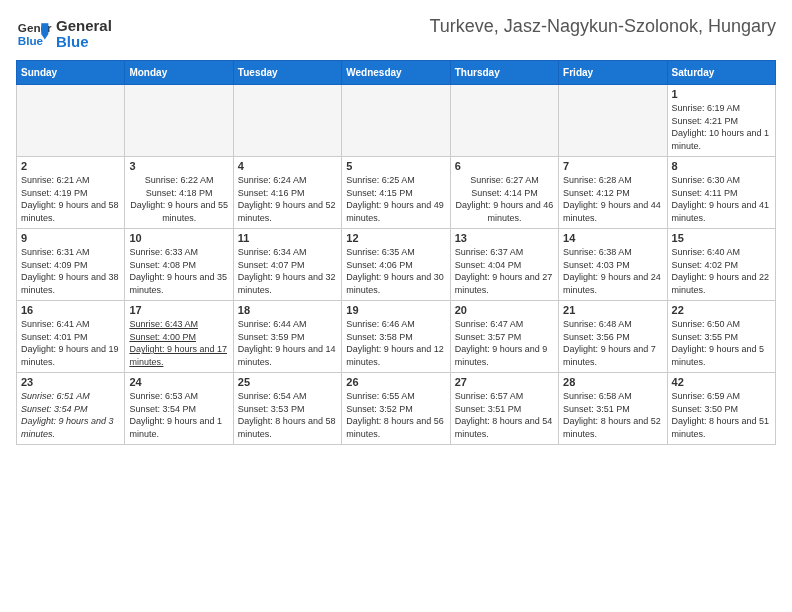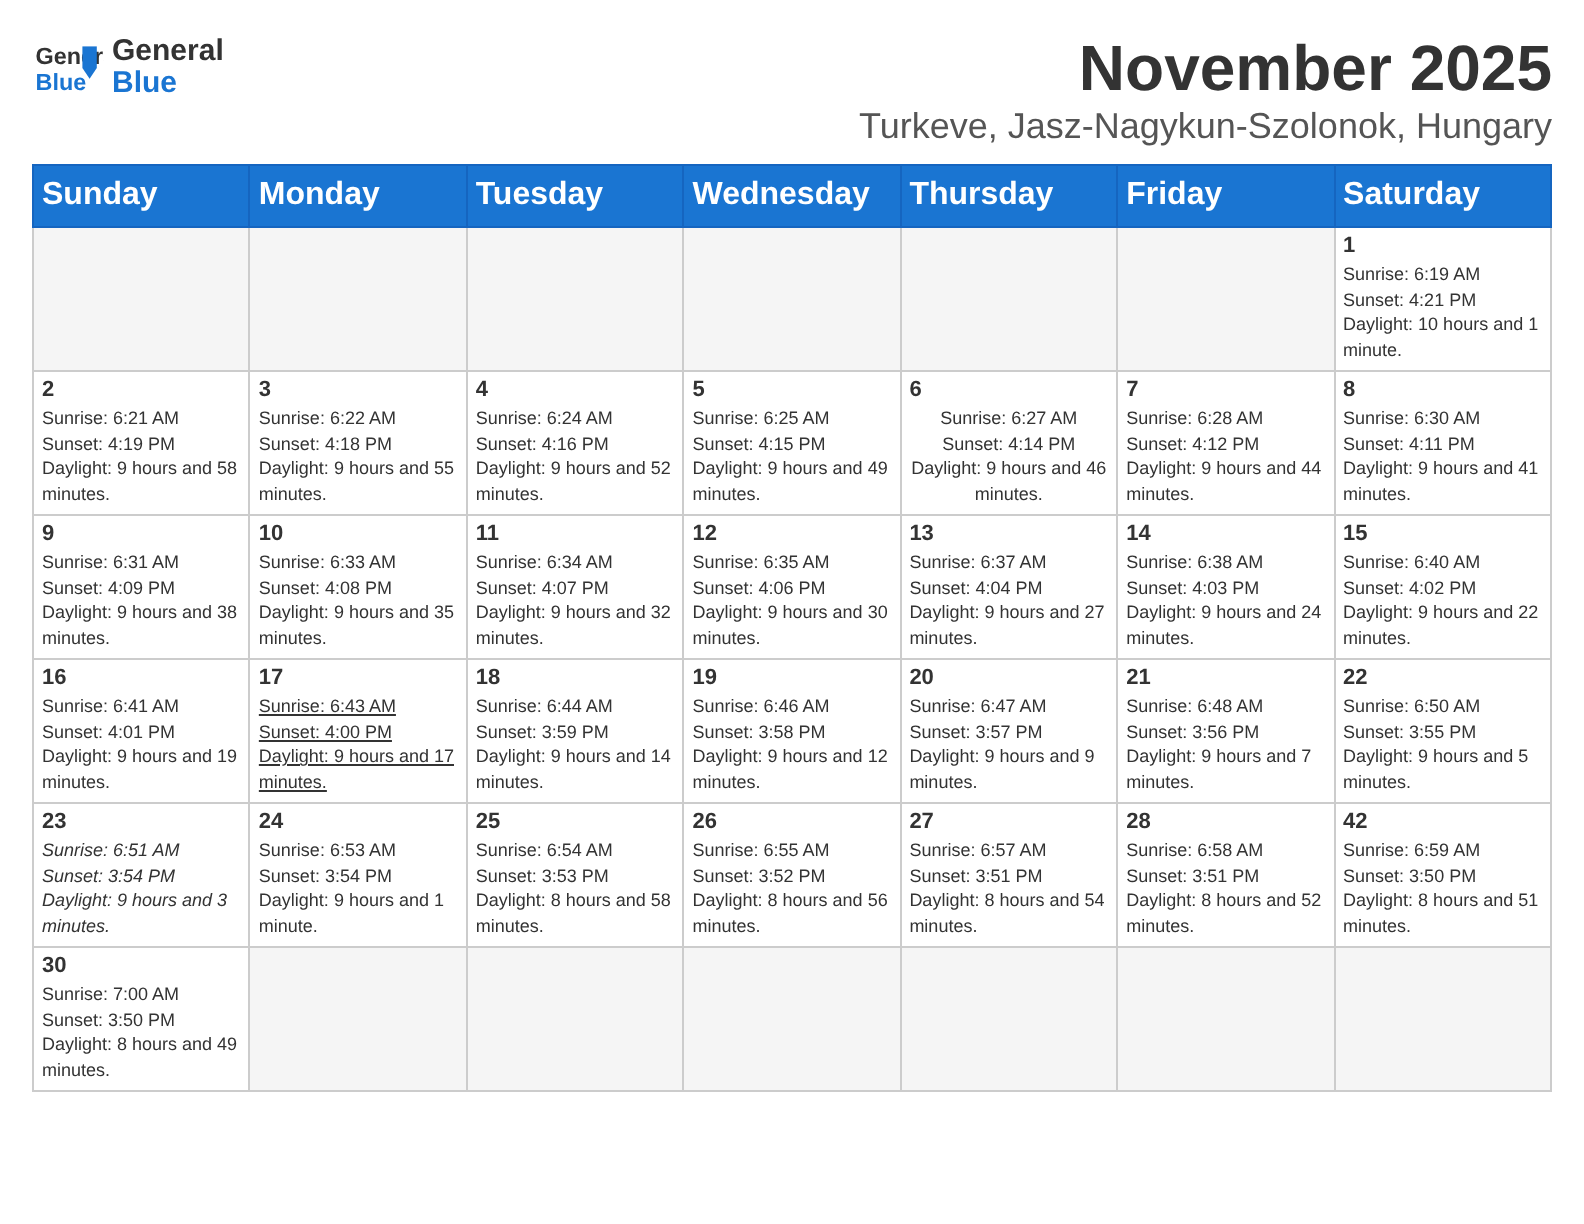--- a/index.html
+++ b/index.html
@@ -38,21 +38,21 @@
       color: #555;
     }
     table {
       width: 100%;
       border-collapse: collapse;
       table-layout: fixed;
     }
     thead tr th {
       background: #1a75d2;
       color: #fff;
-      font-size: 16px;
+      font-size: 10px;
       font-weight: bold;
       padding: 6px 4px;
       text-align: left;
       border: 1px solid #1565c0;
     }
     tbody tr td {
       border: 1px solid #ccc;
       vertical-align: top;
       padding: 3px 4px;
       font-size: 9.5px;
@@ -85,21 +85,20 @@
       <text x="2" y="32" font-size="13" font-weight="bold" fill="#1a75d2" font-family="Arial">Blue</text>
       <polygon points="28,8 36,8 36,20 28,20" fill="#1a75d2"></polygon>
       <polygon points="28,20 36,20 32,26" fill="#1a75d2"></polygon>
     </svg>
     <div style="display:flex;flex-direction:column;line-height:1.1">
       <span style="font-size:15px;font-weight:bold;color:#333;">General</span>
       <span style="font-size:15px;font-weight:bold;color:#1a75d2;">Blue</span>
     </div>
   </div>
   <div class="title-area">
-    <div class="calendar-title">November 2025</div>
     <div class="calendar-subtitle">Turkeve, Jasz-Nagykun-Szolonok, Hungary</div>
   </div>
 </div>
 
 <table>
   <thead>
     <tr>
     <th>Sunday</th>
         <th>Monday</th>
         <th>Tuesday</th>
@@ -126,21 +125,21 @@
       </tr>
       <tr>
         <td>
           <span class="day-number">2</span>
           <div class="day-info" style="white-space: pre-line;">Sunrise: 6:21 AM
 Sunset: 4:19 PM
 Daylight: 9 hours and 58 minutes.</div>
         </td>
         <td>
           <span class="day-number">3</span>
-          <div class="day-info" style="white-space: pre-line;">Sunrise: 6:22 AM
+          <div class="day-info" style="white-space: pre-line; text-align: center;">Sunrise: 6:22 AM
 Sunset: 4:18 PM
 Daylight: 9 hours and 55 minutes.</div>
         </td>
         <td>
           <span class="day-number">4</span>
           <div class="day-info" style="white-space: pre-line;">Sunrise: 6:24 AM
 Sunset: 4:16 PM
 Daylight: 9 hours and 52 minutes.</div>
         </td>
         <td>
@@ -293,28 +292,14 @@
 Sunset: 3:51 PM
 Daylight: 8 hours and 52 minutes.</div>
         </td>
         <td>
           <span class="day-number">42</span>
           <div class="day-info" style="white-space: pre-line;">Sunrise: 6:59 AM
 Sunset: 3:50 PM
 Daylight: 8 hours and 51 minutes.</div>
         </td>
       </tr>
-      <tr>
-        <td>
-          <span class="day-number">30</span>
-          <div class="day-info" style="white-space: pre-line;">Sunrise: 7:00 AM
-Sunset: 3:50 PM
-Daylight: 8 hours and 49 minutes.</div>
-        </td>
-        <td class="empty-cell"></td>
-        <td class="empty-cell"></td>
-        <td class="empty-cell"></td>
-        <td class="empty-cell"></td>
-        <td class="empty-cell"></td>
-        <td class="empty-cell"></td>
-      </tr>
     </tbody>
 </table>
 
 </body></html>

